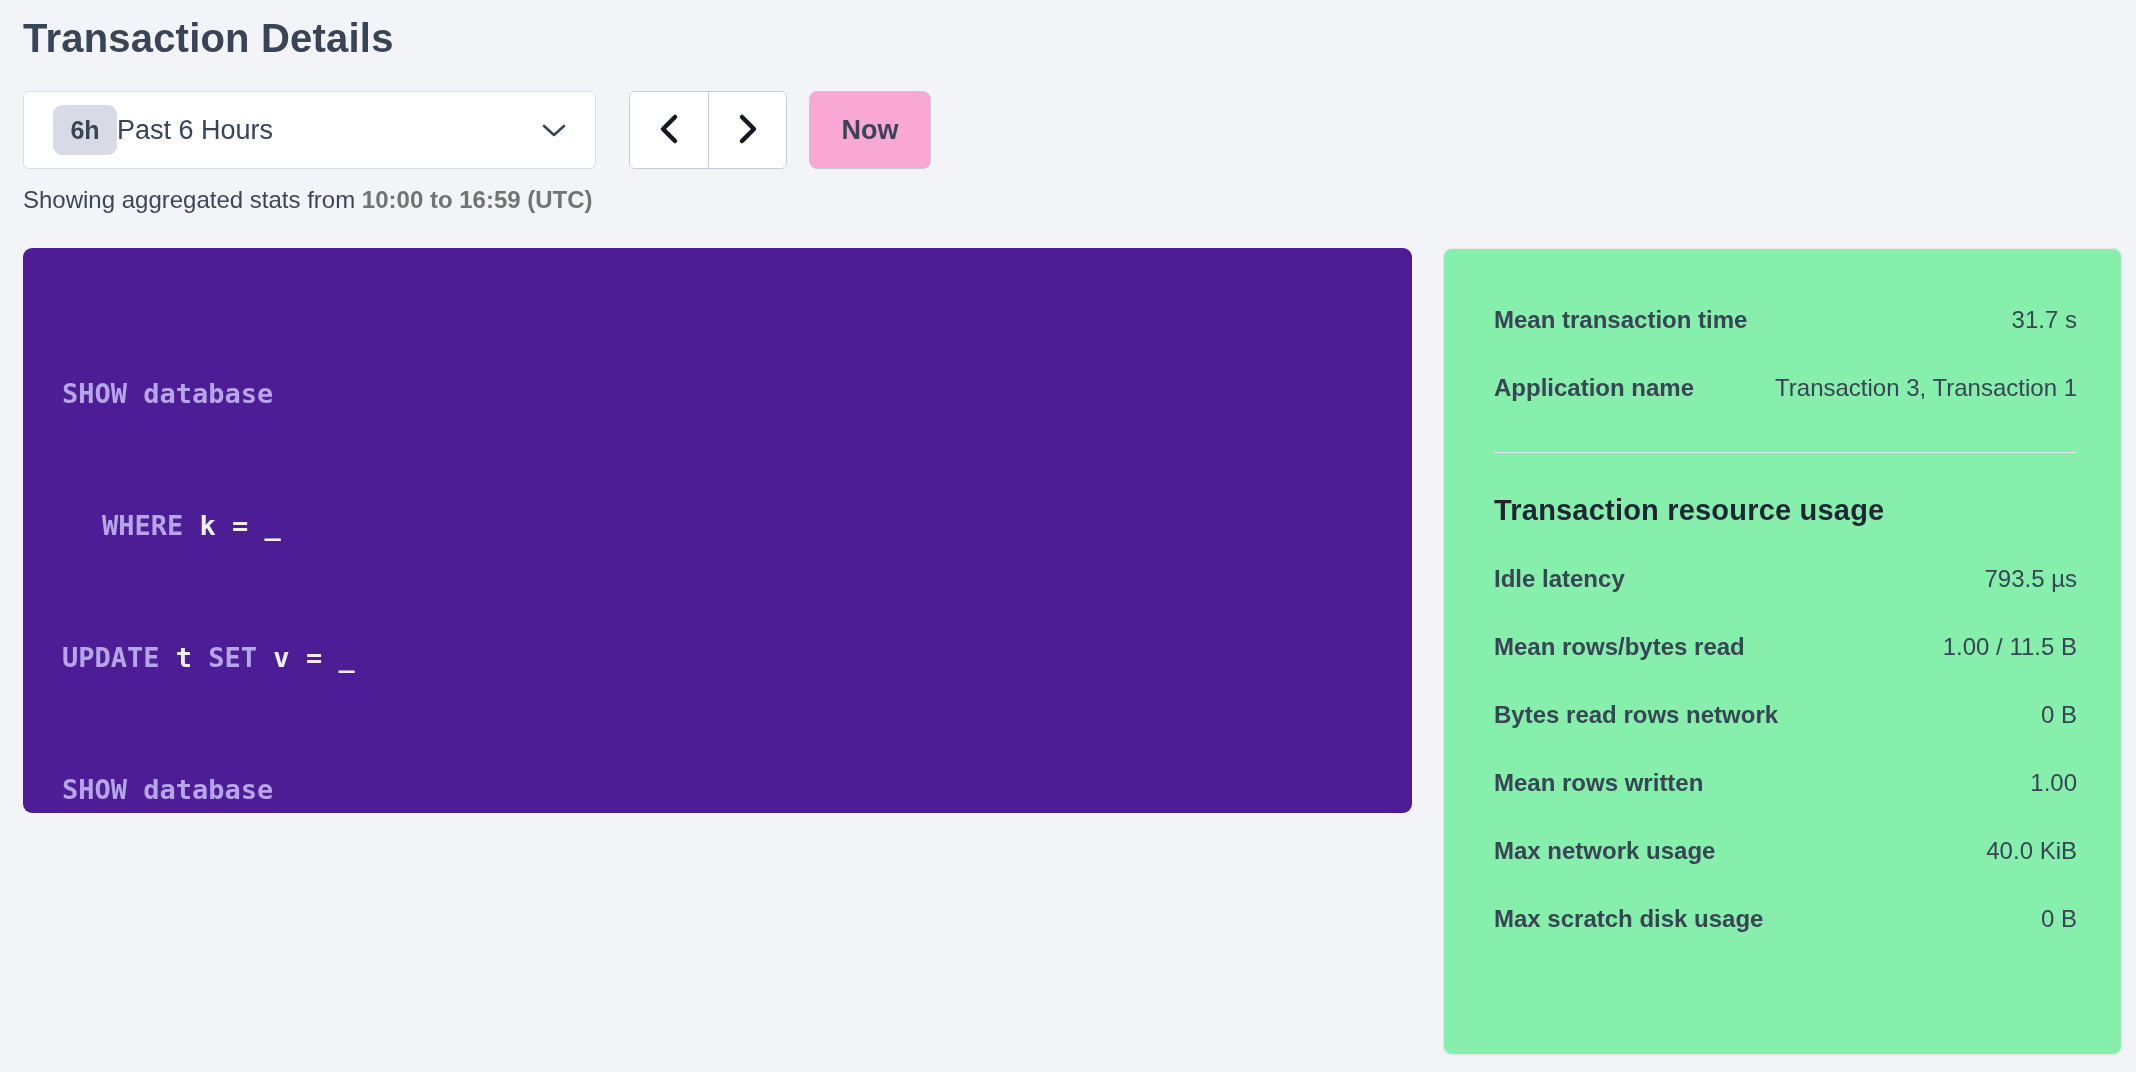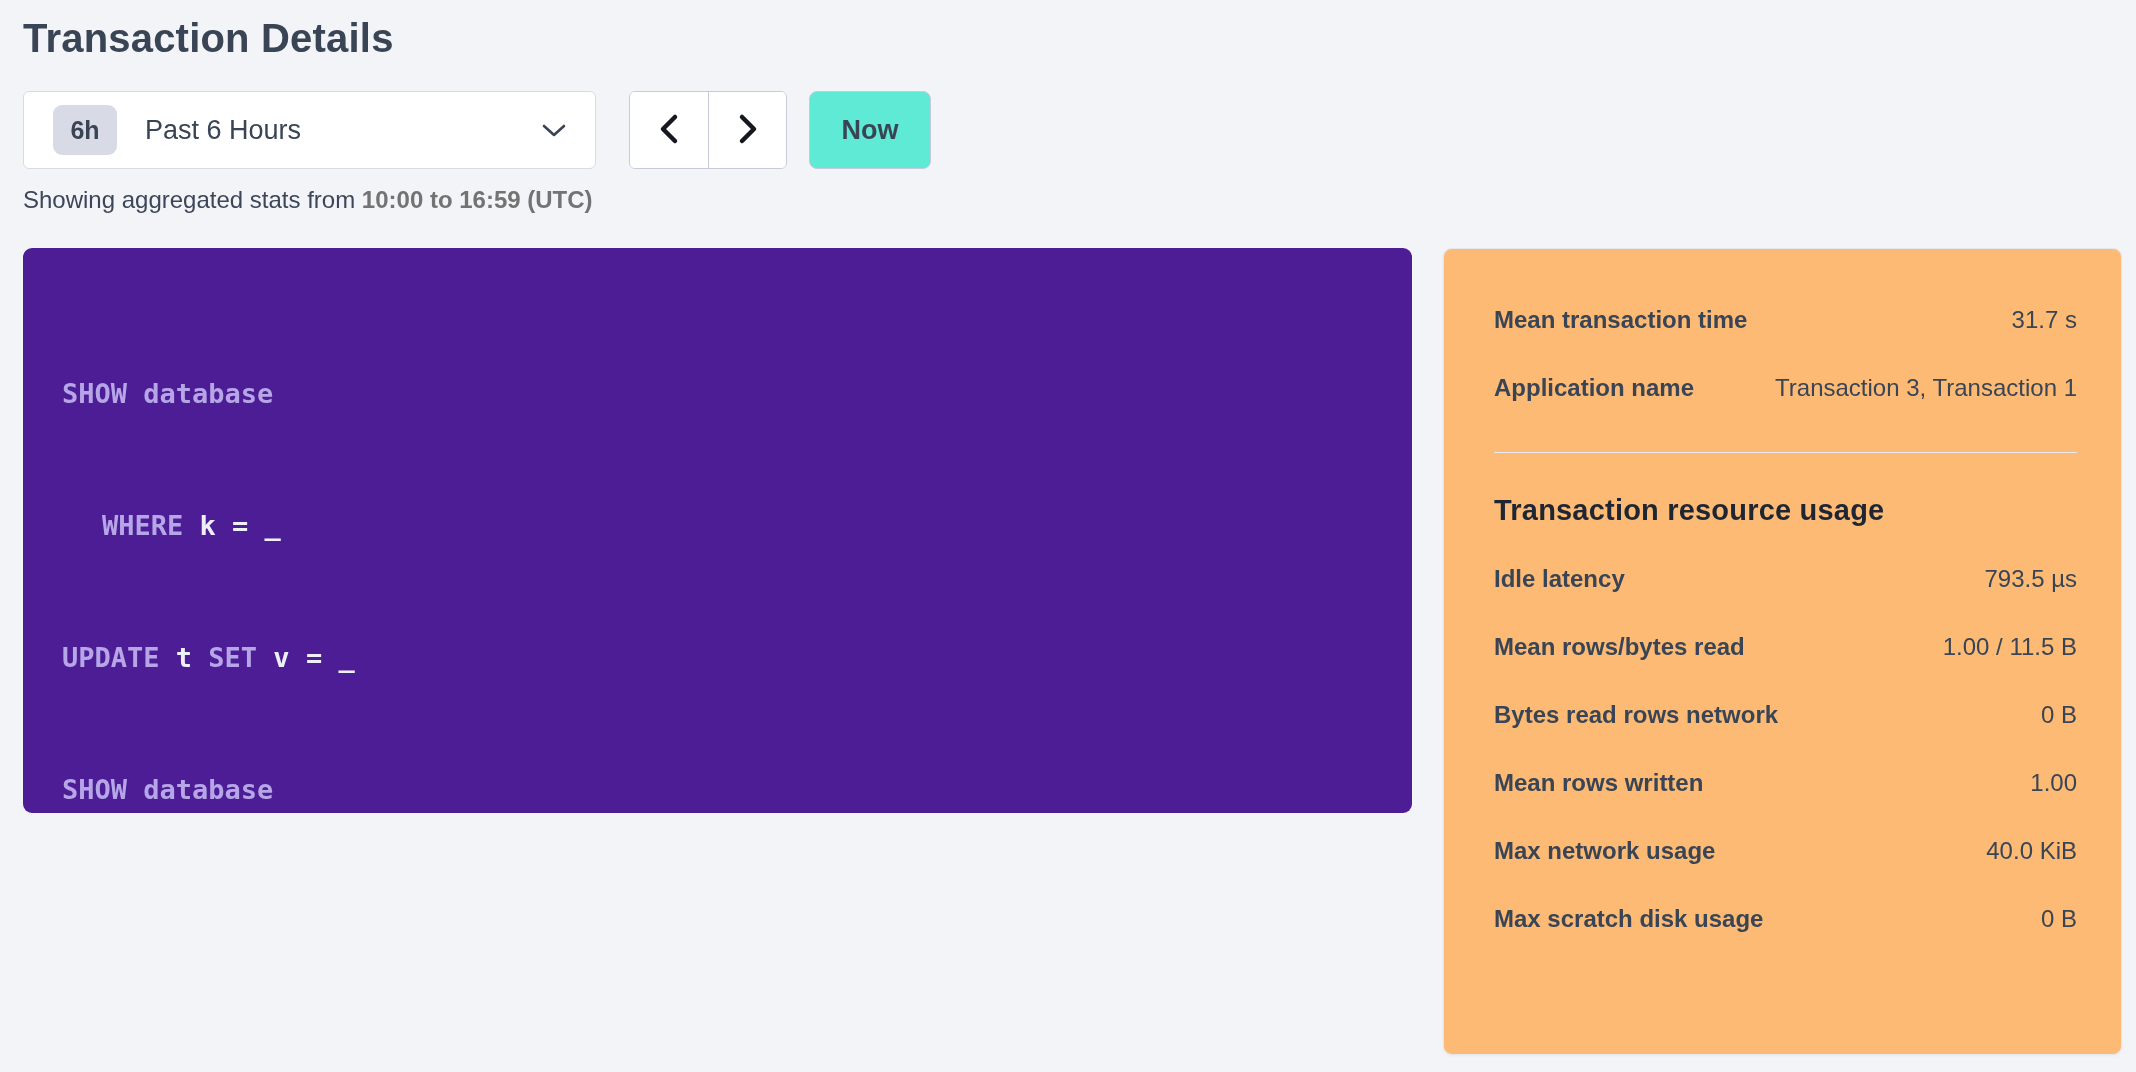--- a/index.html
+++ b/index.html
@@ -25,38 +25,38 @@
     border: 1px solid #d9dbe4; border-radius: 6px;
     display: flex; align-items: center; padding: 0 28px 0 29px;
     cursor: pointer;
   }
   .badge {
     display: inline-flex; align-items: center; justify-content: center;
     min-width: 64px; height: 50px; padding: 17px 10px;
     background: #d8dbe6; border-radius: 9px;
     font-size: 25px; font-weight: 700; color: #394455;
   }
-  .dd-label { margin-left: 28px; font-size: 27px; color: #394455; }
+  .dd-label { font-size: 27px; color: #394455; }
   .dd-caret { margin-left: auto; display: flex; align-items: center; }
 
   .arrow-group {
     display: flex; margin-left: 33px;
     border: 1px solid #c6cbdc; border-radius: 6px;
     overflow: hidden; background: #ffffff; height: 78px;
   }
   .arrow-group button {
     width: 78px; height: 76px; border: none; background: #ffffff;
     display: flex; align-items: center; justify-content: center;
     cursor: pointer; padding: 0;
   }
   .arrow-group button + button { border-left: 1px solid #c6cbdc; }
 
   .now-btn {
     margin-left: 22px; width: 122px; height: 78px;
-    background: #5eead4; border: 1px solid #c6cbdc; border-radius: 8px;
+    background: #f9a8d4; border: 1px solid #c6cbdc; border-radius: 8px;
     font-family: "Liberation Sans", sans-serif;
     font-size: 27px; font-weight: 600; color: #394455; cursor: pointer;
   }
 
   
   .stats-caption {
     margin: 16px 0 0 0; font-size: 24px; line-height: 30px; color: #3d4659;
   }
   .stats-caption strong { font-weight: 700; color: #737373; }
 
@@ -71,21 +71,21 @@
     white-space: pre;
   }
   .code-line { height: 44px; }
   .code-line.indent { padding-left: 40px; }
   .kw { color: #b6a6e7; }
   .tx { color: #eef0f9; }
 
   
   .card {
     margin-left: 31px; width: 679px; height: 807px;
-    background: #fdba74; border: 1px solid #e4e7ee; border-radius: 9px;
+    background: #86efac; border: 1px solid #e4e7ee; border-radius: 9px;
     padding: 37px 44px 0 50px;
     box-shadow: 0 1px 3px rgba(57,68,85,0.05);
   }
   .srow {
     display: flex; justify-content: space-between; align-items: center;
     height: 68px; font-size: 24px;
   }
   .srow .lbl { font-weight: 700; color: #394455; }
   .srow .val { font-weight: 400; color: #394455; text-align: right; }
   .divider { border: none; border-top: 1px solid #e7e9ee; margin: 30px 0 0 0; }

